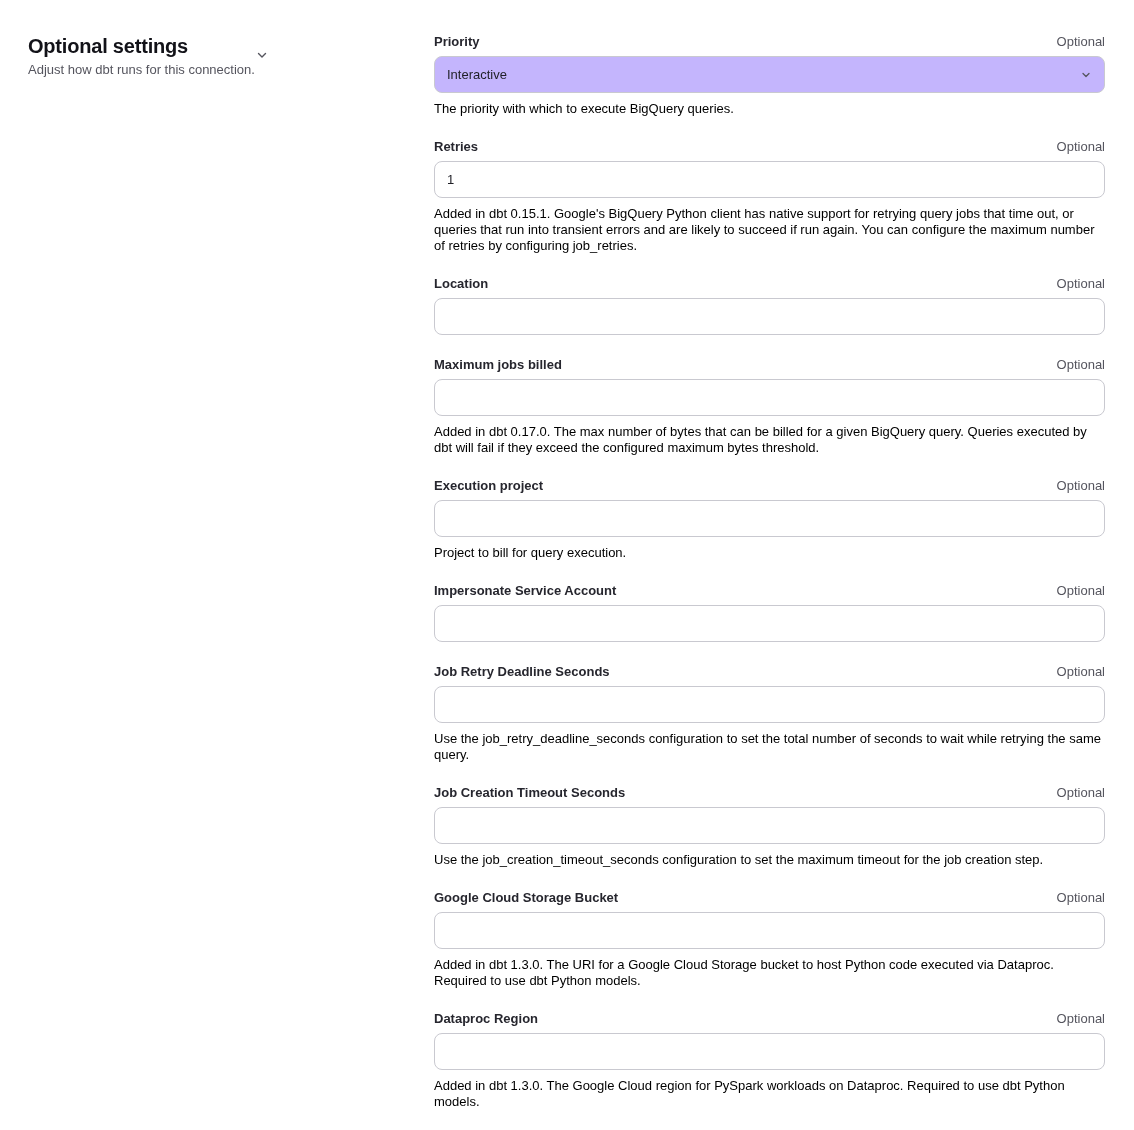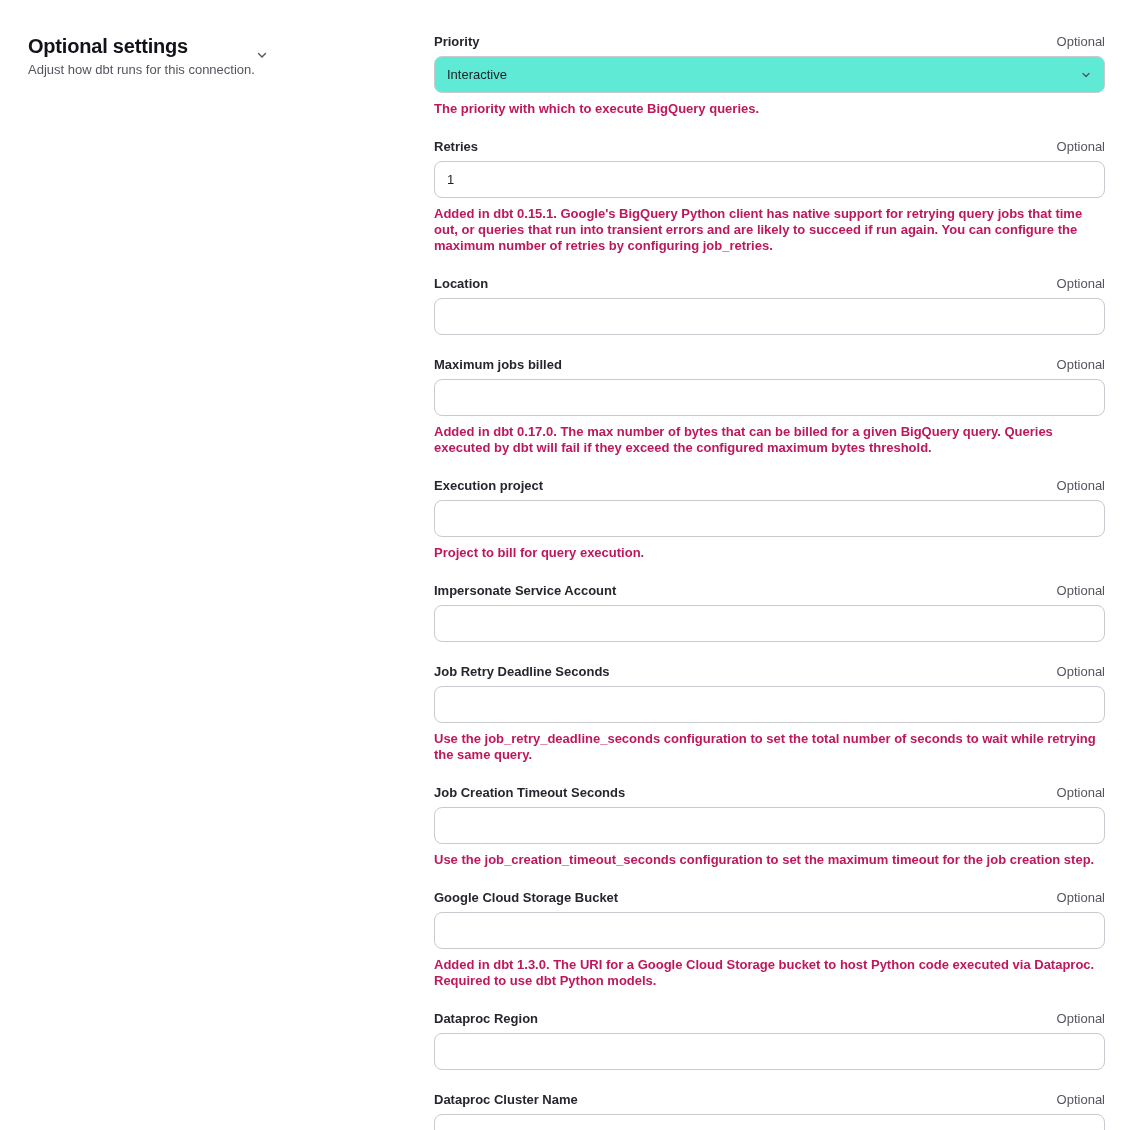--- a/index.html
+++ b/index.html
@@ -82,41 +82,41 @@
     font-family: inherit;
     font-size: 13px;
     color: #1f1f26;
     outline: none;
   }
   .selectbox {
     width: 100%;
     height: 37px;
     border: 1px solid #c9c9d0;
     border-radius: 8px;
-    background: #5eead4;
+    background: #c4b5fd;
     padding: 0 12px;
     display: flex;
     align-items: center;
     cursor: pointer;
   }
   .select-value {
     font-size: 13px;
     color: #1f1f26;
   }
   .select-chevron {
     margin-left: auto;
     display: inline-flex;
     color: #55555e;
   }
   .help {
     margin: 8px 0 0;
     font-size: 13px;
     line-height: 16px;
-    font-weight: 700;
-    color: #be185d;
+    font-weight: 400;
+    color: #000000;
   }
 </style>
 </head>
 <body>
 
 <div class="page">
 
   <aside class="left-panel">
     <div>
       <h2 class="section-title">Optional settings</h2>
@@ -218,20 +218,21 @@
     <div class="control"><input type="text" class="textbox" value="" style=""></div>
     <p class="help">Added in dbt 1.3.0. The URI for a Google Cloud Storage bucket to host Python code executed via Dataproc. Required to use dbt Python models.</p>
   </section>
 
   <section class="field">
     <div class="field-head">
       <span class="field-label">Dataproc Region</span>
       <span class="optional">Optional</span>
     </div>
     <div class="control"><input type="text" class="textbox" value="" style=""></div>
+    <p class="help">Added in dbt 1.3.0. The Google Cloud region for PySpark workloads on Dataproc. Required to use dbt Python models.</p>
   </section>
 
   <section class="field">
     <div class="field-head">
       <span class="field-label">Dataproc Cluster Name</span>
       <span class="optional">Optional</span>
     </div>
     <div class="control"><input type="text" class="textbox" value="" style=""></div>
 
   </section>

